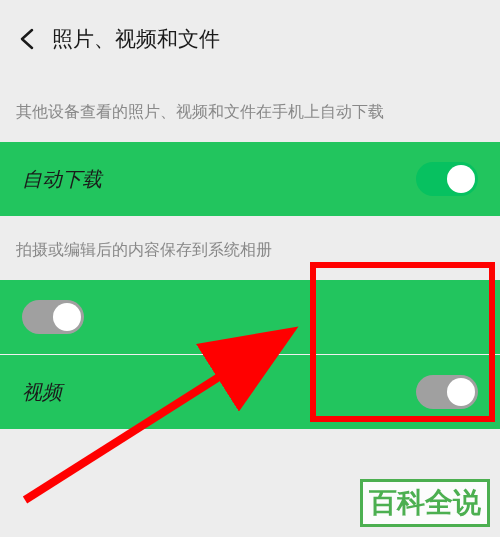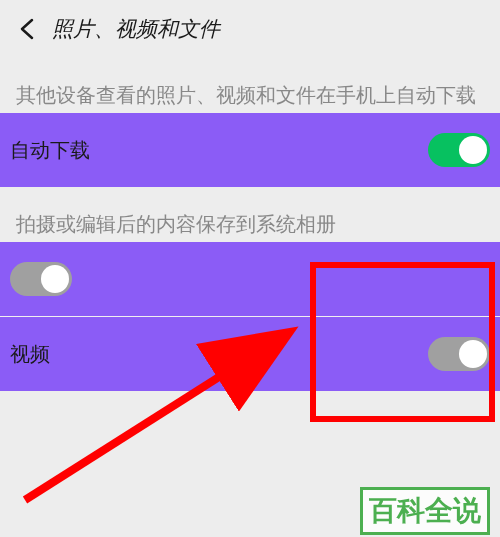--- a/index.html
+++ b/index.html
@@ -10,50 +10,50 @@
     body {
       width: 500px;
       height: 537px;
       background: #ededed;
       font-family: -apple-system, "PingFang SC", "Helvetica Neue", Arial, sans-serif;
       position: relative;
       overflow: hidden;
     }
     .header {
       background: #ededed;
-      padding: 15px 16px;
+      padding: 25px 16px;
       display: flex;
       align-items: center;
       gap: 14px;
-      font-style: italic;
     }
     .back-icon {
       width: 22px;
       height: 22px;
       display: inline-flex;
       align-items: center;
       justify-content: center;
     }
     .header-title {
       font-size: 21px;
       color: #1a1a1a;
       font-weight: 500;
     }
     .section-desc {
-      padding: 24px 16px 4px 16px;
-      font-size: 20px;
+      padding: 24px 16px 19px 16px;
+      font-size: 16px;
       color: #888888;
     }
     .row {
-      background: #8b5cf6;
-      padding: 20px 10px;
+      background: #22c55e;
+      padding: 20px 22px;
       display: flex;
       align-items: center;
       justify-content: space-between;
       position: relative;
+      font-style: italic;
     }
     .row-label {
       font-size: 20px;
       color: #1a1a1a;
     }
     .toggle {
       width: 62px;
       height: 34px;
       border-radius: 17px;
       position: relative;
@@ -91,21 +91,21 @@
       z-index: 10;
     }
     .arrow-annotation {
       position: absolute;
       pointer-events: none;
       z-index: 11;
     }
     .watermark {
       position: absolute;
       right: 10px;
-      bottom: 2px;
+      bottom: 10px;
       text-align: right;
       z-index: 12;
     }
     .watermark-main {
       font-size: 28px;
       font-weight: bold;
       color: #4CAF50;
       border: 3px solid #4CAF50;
       padding: 2px 6px;
       display: inline-block;

